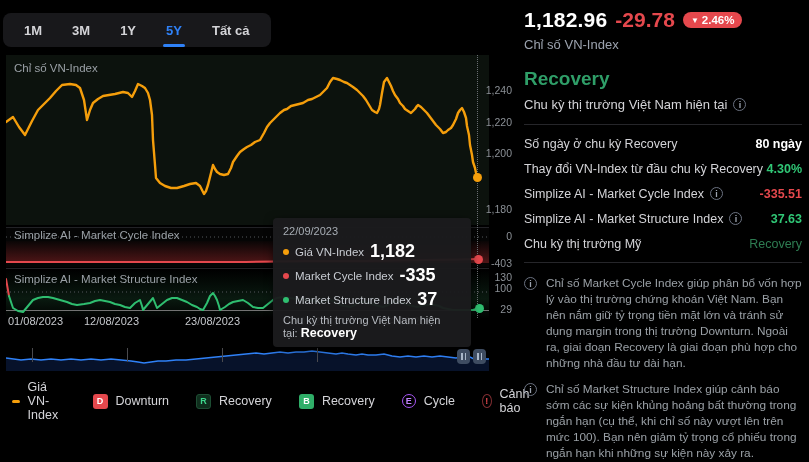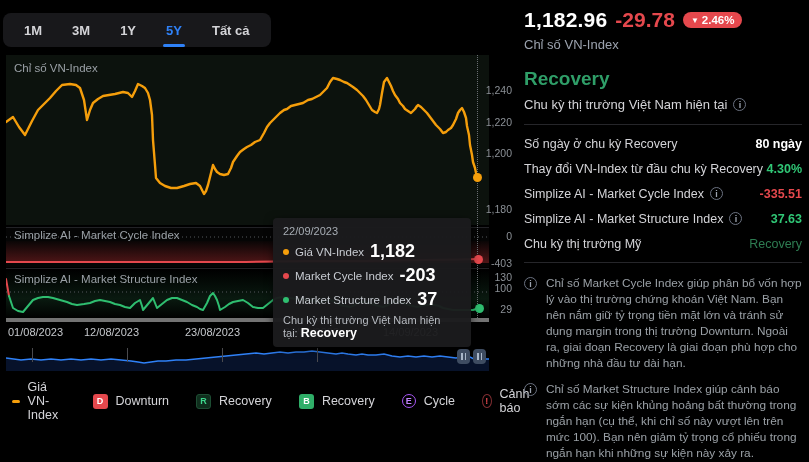--- a/index.html
+++ b/index.html
@@ -43,21 +43,21 @@
   .tooltip{position:absolute;left:273px;top:218px;width:198px;background:rgba(27,27,29,0.96);
       border-radius:4px;padding:7px 10px;z-index:6;box-shadow:0 2px 8px rgba(0,0,0,.6);}
   .tt-date{font-size:11px;color:#a7adb4;margin-bottom:4px;}
   .tt-row{display:flex;align-items:center;font-size:11.5px;color:#c7cbd1;margin:3px 0;}
   .tt-dot{width:6px;height:6px;border-radius:50%;margin-right:6px;flex:none;}
   .tt-val{color:#fff;font-weight:bold;margin-left:6px;font-size:18px;}
   .tt-footer{font-size:11px;color:#b8bcc2;margin-top:4px;}
   .tt-footer b{color:#fff;font-size:12.5px;margin-left:3px;}
 
   
-  .xaxis{position:absolute;left:6px;top:318px;width:483px;border-top:4px solid #737373;height:18px;}
+  .xaxis{position:absolute;left:6px;top:310px;width:483px;border-top:1px solid #737373;height:18px;}
   .xtick{position:absolute;top:4px;font-size:11px;color:#c6c9cd;white-space:nowrap;}
   .navigator{position:absolute;left:6px;top:345px;width:483px;height:26px;}
   .nav-tick{position:absolute;top:3px;width:1px;height:14px;background:#4a4a4e;}
   .nav-handle{position:absolute;width:13px;height:15px;border-radius:4px;background:#3e4c61;z-index:7;
       display:flex;align-items:center;justify-content:center;gap:2px;top:349px;}
   .nav-handle i{display:block;width:1.5px;height:7px;background:#a9b7c9;}
 
   
   .legend{position:absolute;left:12px;top:380px;display:flex;align-items:center;gap:27px;font-size:12.5px;color:#d4d4d8;}
   .lg-item{display:flex;align-items:center;gap:8px;cursor:pointer;}
@@ -159,21 +159,21 @@
       <div class="tt-date">22/09/2023</div>
       <div id="tt-rows">
           <div class="tt-row">
             <span class="tt-dot" style="background: rgb(245, 158, 11);"></span>
             <span>Giá VN-Index</span>
             <span class="tt-val">1,182</span>
           </div>
           <div class="tt-row">
             <span class="tt-dot" style="background: rgb(229, 72, 77);"></span>
             <span>Market Cycle Index</span>
-            <span class="tt-val">-203</span>
+            <span class="tt-val">-335</span>
           </div>
           <div class="tt-row">
             <span class="tt-dot" style="background: rgb(47, 190, 112);"></span>
             <span>Market Structure Index</span>
             <span class="tt-val">37</span>
           </div>
         </div>
       <div class="tt-footer">
         <span>Chu kỳ thị trường Việt Nam hiện tại:</span><b>Recovery</b>
       </div>

